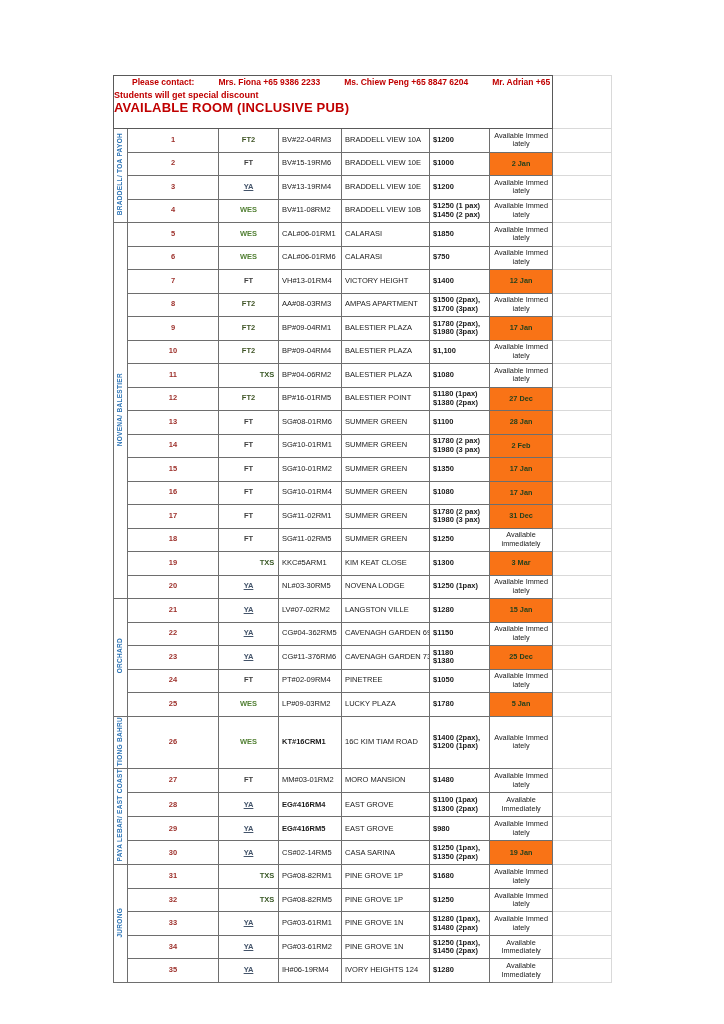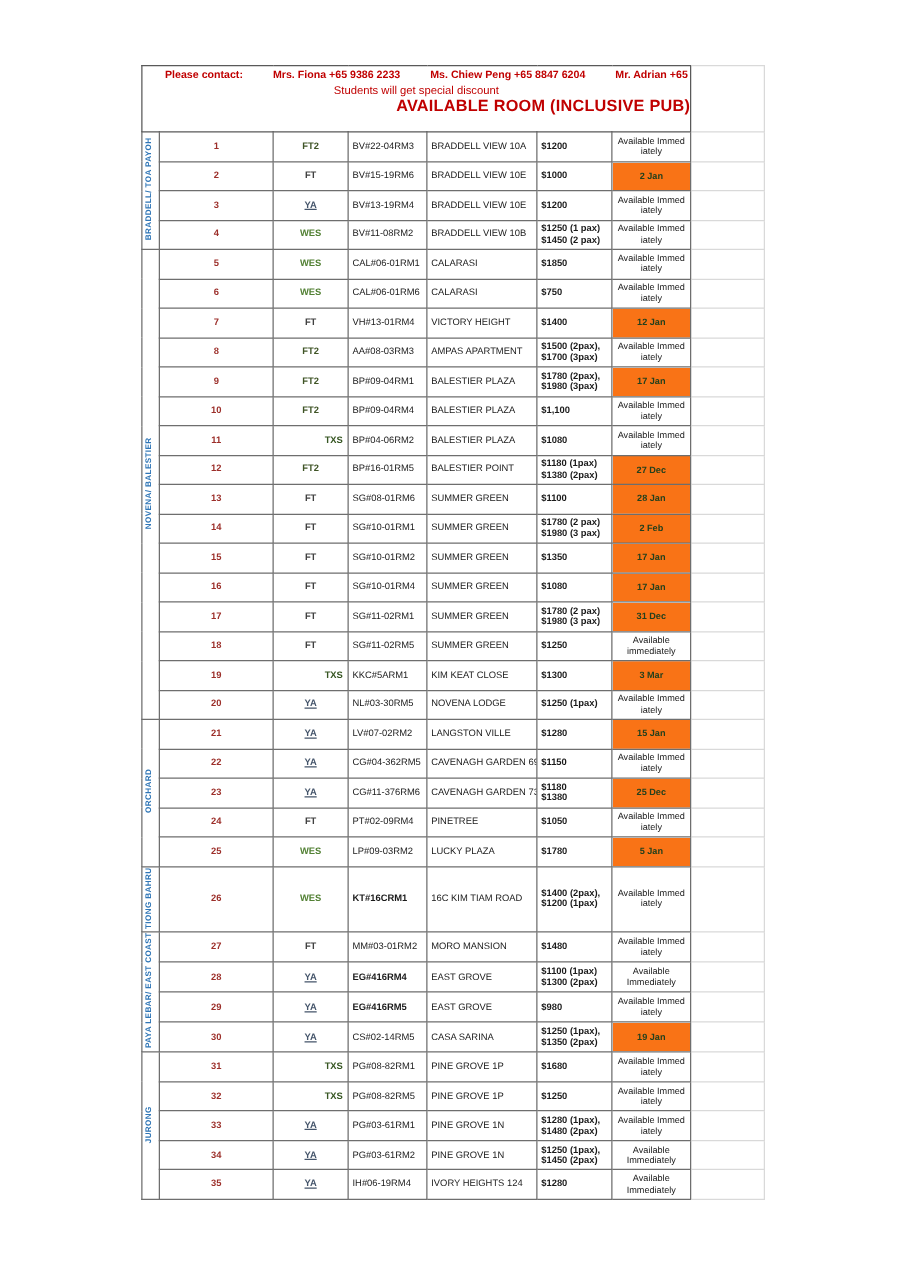--- a/index.html
+++ b/index.html
@@ -1,27 +1,27 @@
 <!DOCTYPE html>
 <html><head>
 <meta charset="utf-8">
 <style>
   html,body{margin:0;padding:0;background:#ffffff;}
   body{width:724px;height:1024px;position:relative;font-family:"Liberation Sans",sans-serif;-webkit-font-smoothing:antialiased;}
-  .sheet{position:absolute;left:113px;top:52px;}
+  .sheet{position:absolute;left:113px;top:75px;}
   table{border-collapse:collapse;table-layout:fixed;width:498px;}
   td{border:1px solid #6e6e6e;padding:0 2px;overflow:hidden;vertical-align:middle;font-size:7.5px;color:#1a1a1a;line-height:1.15;}
   tr.data-row{height:23.5px;}
   tr.data-row.tall{height:47px;}
 
   
   td.header-cell{height:50px;border:1px solid #595959;vertical-align:top;padding:2px 0 0 0;}
   .h-line1{display:flex;gap:24px;padding-left:18px;font-size:8.5px;font-weight:bold;color:#c00000;white-space:nowrap;}
-  .h-line2{text-align:center;font-size:9px;font-weight:normal;color:#c00000;margin-top:2px;}
-  .h-line3{text-align:right;font-size:13px;font-weight:bold;color:#c00000;margin-top:1px;letter-spacing:.2px;}
+  .h-line2{text-align:left;font-size:9px;font-weight:bold;color:#c00000;margin-top:2px;}
+  .h-line3{text-align:left;font-size:13px;font-weight:bold;color:#c00000;margin-top:1px;letter-spacing:.2px;}
 
   
   td.c-region{padding:0;text-align:center;}
   td.c-region span{writing-mode:vertical-rl;transform:rotate(180deg);display:inline-block;font-size:6.5px;font-weight:bold;color:#2e75b6;line-height:1.05;letter-spacing:.3px;max-height:100%;}
   td.c-no{text-align:center;font-weight:bold;color:#9c2f2a;}
   td.c-type{text-align:center;font-weight:bold;margin-top:11px;}
   td.c-code{text-align:left;padding-left:3px;white-space:nowrap;}
   td.c-name{text-align:left;padding-left:3px;white-space:nowrap;}
   td.c-price{text-align:left;padding-left:3px;white-space:pre-line;font-weight:bold;}
   td.c-avail{text-align:center;white-space:pre-line;font-size:7.3px;}

